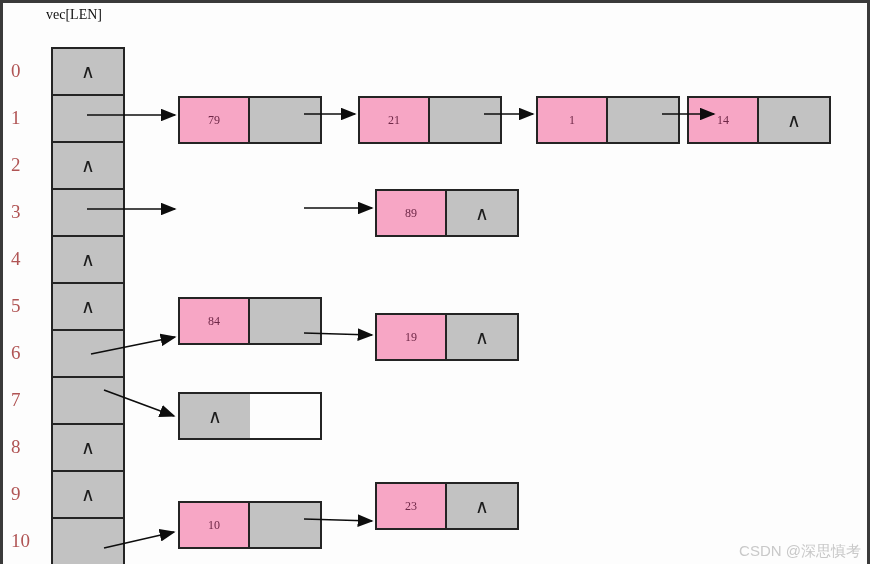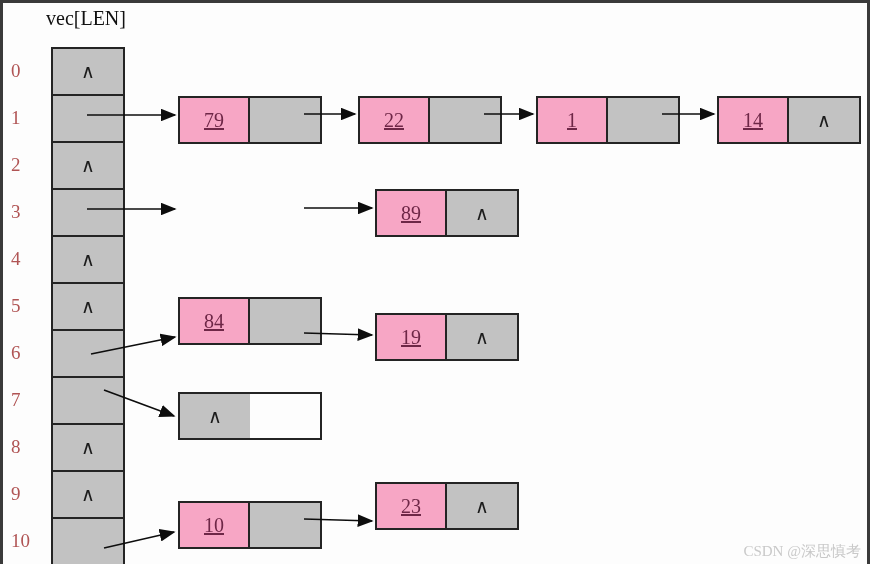--- a/index.html
+++ b/index.html
@@ -3,53 +3,53 @@
 <meta charset="utf-8">
 <style>
   html,body{margin:0;padding:0;background:#fff;}
   .canvas{
     position:relative;width:870px;height:564px;background:#fdfdfd;
     overflow:hidden;box-sizing:border-box;
     border-top:3px solid #3a3a3a;border-left:3px solid #3a3a3a;border-right:3px solid #3a3a3a;
     font-family:"Liberation Serif", serif;
   }
   .title{
-    position:absolute;left:43px;top:4px;font-size:20px;color:#111;
+    position:absolute;left:43px;top:4px;font-size:14px;color:#111;
     letter-spacing:0px;
   }
   .idx{
     position:absolute;left:8px;width:30px;height:47px;line-height:47px;
     font-size:19px;color:var(--index_color);text-align:left;
   }
   .slot{
     position:absolute;left:48px;width:74px;height:49px;box-sizing:border-box;
     background:var(--slot_fill);border:2px solid var(--border);
     display:flex;align-items:center;justify-content:center;
     font-size:19px;color:#1c1c1c;
   }
   .node{
     position:absolute;width:144px;height:48px;box-sizing:border-box;
     border:2px solid var(--border);display:flex;
   }
   .node .val{
     width:50%;height:100%;background:var(--node_fill);
     border-right:2px solid var(--border);box-sizing:border-box;
     display:flex;align-items:center;justify-content:center;
-    font-size:20px;color:var(--value_color);text-decoration:underline;
+    font-size:12px;color:var(--value_color);
   }
   .node .next{
     width:50%;height:100%;background:var(--slot_fill);
     display:flex;align-items:center;justify-content:center;
     font-size:19px;color:#1c1c1c;
   }
   .arrows{position:absolute;left:0;top:0;width:870px;height:564px;pointer-events:none;}
   .arrows line{stroke:#0d0d0d;stroke-width:1.6;}
   .watermark{
     position:absolute;right:6px;top:539px;
-    font-family:Liberation Serif, serif;font-size:15px;
+    font-family:Liberation Sans, sans-serif;font-size:15px;
     color:var(--watermark_color);
   }
 </style>
 </head>
 <body>
 
 <div class="canvas">
 
   <div class="title">vec[LEN]</div>
 
@@ -87,28 +87,28 @@
   <div class="slot" style="top:467px">
       <span>∧</span>
     </div>
   <div class="slot" style="top:514px"></div>
 
   <div class="node" style="left:175px;top:93px">
     <div class="val">79</div>
     <div class="next"></div>
   </div>
   <div class="node" style="left:355px;top:93px">
-    <div class="val">22</div>
+    <div class="val">21</div>
     <div class="next"></div>
   </div>
   <div class="node" style="left:533px;top:93px">
     <div class="val">1</div>
     <div class="next"></div>
   </div>
-  <div class="node" style="left:714px;top:93px">
+  <div class="node" style="left:684px;top:93px">
     <div class="val">14</div>
     <div class="next">∧</div>
   </div>
 
   <div class="node" style="left:372px;top:186px">
     <div class="val">89</div>
     <div class="next">∧</div>
   </div>
 
   <div class="node" style="left:175px;top:294px">

